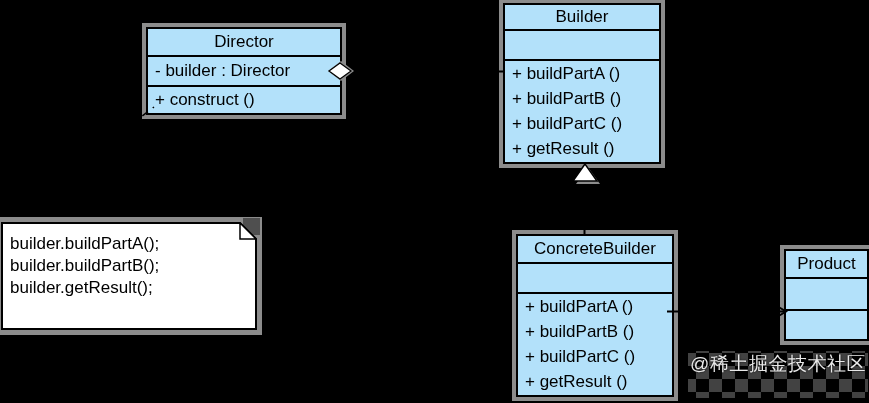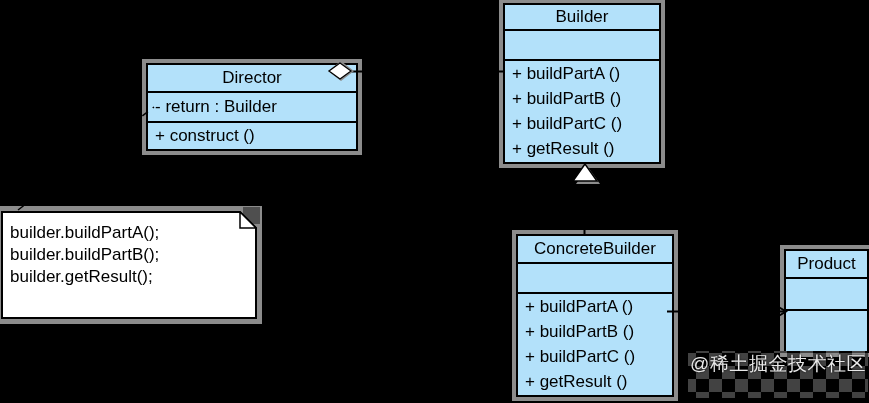--- a/index.html
+++ b/index.html
@@ -23,39 +23,39 @@
     z-index:2;
   }
   .cls-title{
     text-align:center;font-size:17px;border-bottom:2px solid var(--class-border);
     display:flex;align-items:center;justify-content:center;flex:none;
   }
   .cls-attrs{flex:none;border-bottom:2px solid var(--class-border);}
   .cls-methods{flex:1;justify-content:space-between;}
   .row{font-size:17px;padding-left:7px;display:flex;align-items:center;white-space:nowrap;}
   
-  #cls-director{left:146px;top:27px;width:212px;height:88px;margin-top:36px;}
+  #cls-director{left:146px;top:27px;width:196px;height:88px;}
   #cls-director .cls-title{height:26px;}
   #cls-director .cls-attrs{height:28px;}
   #cls-director .cls-attrs .row,#cls-director .cls-methods .row{height:100%;}
   #cls-builder{left:503px;top:3px;width:158px;height:161px;}
   #cls-builder .cls-title{height:24px;}
   #cls-builder .cls-attrs{height:28px;}
   #cls-builder .cls-methods{display:flex;flex-direction:column;}
   #cls-builder .cls-methods .row{flex:1;}
   #cls-concrete{left:509px;top:234px;width:158px;height:163px;margin-left:7px;}
   #cls-concrete .cls-title{height:26px;}
   #cls-concrete .cls-attrs{height:28px;}
   #cls-concrete .cls-methods{display:flex;flex-direction:column;}
   #cls-concrete .cls-methods .row{flex:1;}
-  #cls-product{left:784px;top:249px;width:85px;height:104px;}
+  #cls-product{left:784px;top:249px;width:85px;height:92px;}
   #cls-product .cls-title{height:26px;}
   #cls-product .cls-attrs{height:30px;}
   
-  .note-wrap{position:absolute;left:1px;top:211px;width:256px;height:108px;z-index:3;}
+  .note-wrap{position:absolute;left:1px;top:222px;width:256px;height:108px;z-index:3;}
   .note-halo{position:absolute;left:-3px;top:-5px;right:-5px;bottom:-5px;background:var(--shadow);}
   .fold-shadow{position:absolute;right:-3px;top:-4px;width:17px;height:17px;background:#4f4f4f;}
   .note-svg{position:absolute;left:0;top:0;}
   .note-text{position:absolute;left:0;top:0;width:100%;padding:11px 0 0 9px;box-sizing:border-box;}
   .note-line{font-size:17px;line-height:22px;white-space:nowrap;}
   
   #connectors{position:absolute;left:0;top:0;z-index:10;pointer-events:none;}
   
   .watermark{
     position:absolute;left:688px;top:351px;width:180px;height:47px;z-index:20;
@@ -69,21 +69,21 @@
   }
 </style>
 </head>
 <body>
 
 <div id="stage">
 
   <div class="uml-class" id="cls-director">
     <div class="cls-title">Director</div>
     <div class="cls-attrs">
-      <div class="row">- return : Builder</div>
+      <div class="row">- builder : Director</div>
     </div>
     <div class="cls-methods">
       <div class="row">+ construct ()</div>
     </div>
   </div>
 
   <div class="uml-class" id="cls-builder">
     <div class="cls-title">Builder</div>
     <div class="cls-attrs"></div>
     <div class="cls-methods">

